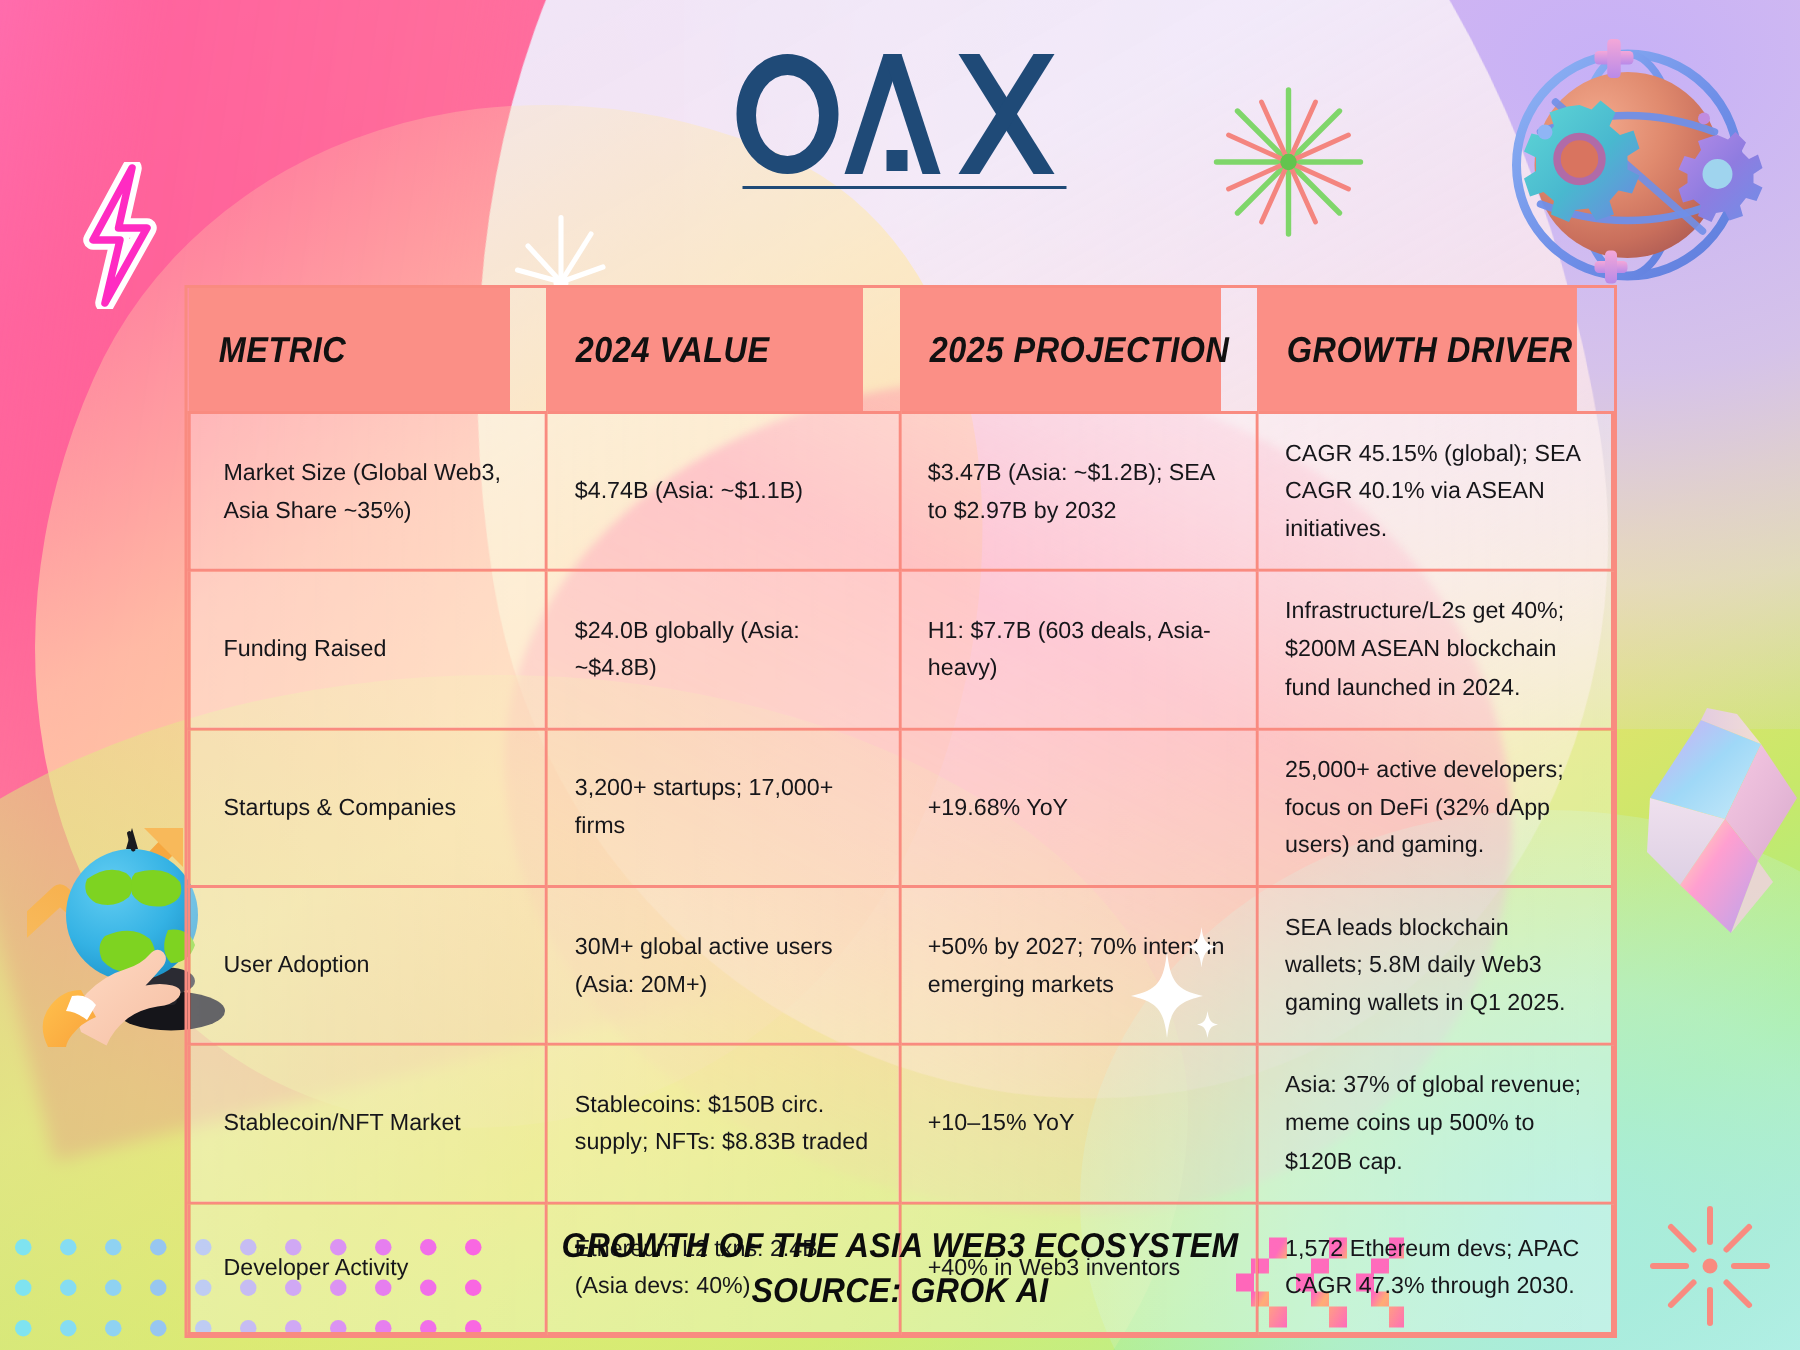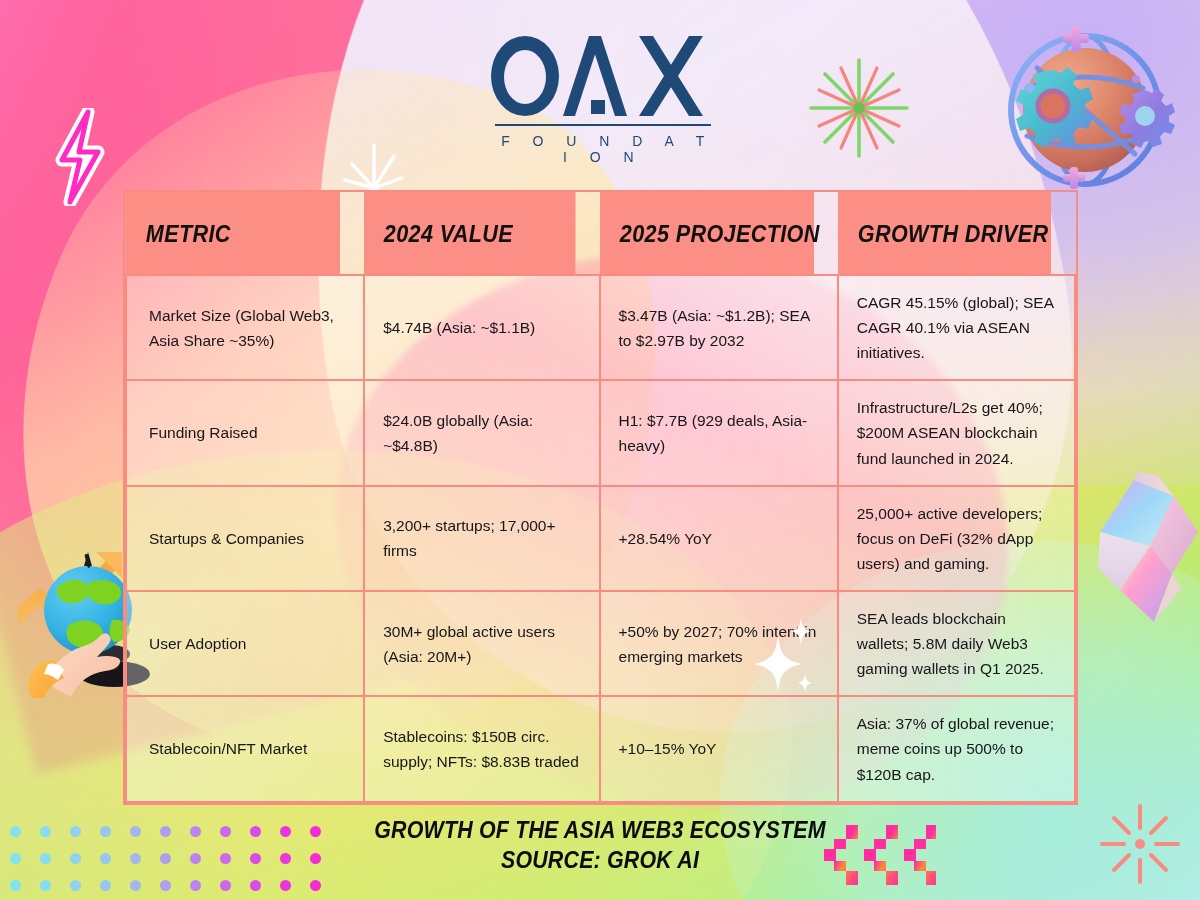--- a/index.html
+++ b/index.html
@@ -557,21 +557,20 @@
 
       <path d="M74 82 L100 2 L112 2 L86 82 Z"></path>
       <path d="M100 2 L112 2 L138 82 L126 82 Z"></path>
       <rect x="102" y="66" width="14" height="14"></rect>
 
       <path d="M150 2 L164 2 L214 82 L200 82 Z"></path>
       <path d="M200 2 L214 2 L164 82 L150 82 Z"></path>
     </g>
   </svg>
   <div class="logo-rule"></div>
-  <div class="logo-word">F O U N D A T I O N</div>
 </div>
 
 <div class="table-wrap">
   <table class="matrix">
     <colgroup>
       <col class="c0">
         <col class="c1">
         <col class="c2">
         <col class="c3">
     </colgroup>
@@ -586,41 +585,47 @@
     <tbody>
       <tr class="r0">
         <td><span class="cell-txt">Market Size (Global Web3, Asia Share ~35%)</span></td>
         <td><span class="cell-txt">$4.74B (Asia: ~$1.1B)</span></td>
         <td><span class="cell-txt">$3.47B (Asia: ~$1.2B); SEA to $2.97B by 2032</span></td>
         <td><span class="cell-txt">CAGR 45.15% (global); SEA CAGR 40.1% via ASEAN initiatives.</span></td>
       </tr>
       <tr class="r1">
         <td><span class="cell-txt">Funding Raised</span></td>
         <td><span class="cell-txt">$24.0B globally (Asia: ~$4.8B)</span></td>
-        <td><span class="cell-txt">H1: $7.7B (929 deals, Asia-heavy)</span></td>
+        <td><span class="cell-txt">H1: $7.7B (603 deals, Asia-heavy)</span></td>
         <td><span class="cell-txt">Infrastructure/L2s get 40%; $200M ASEAN blockchain fund launched in 2024.</span></td>
       </tr>
       <tr class="r2">
         <td><span class="cell-txt">Startups &amp; Companies</span></td>
         <td><span class="cell-txt">3,200+ startups; 17,000+ firms</span></td>
-        <td><span class="cell-txt">+28.54% YoY</span></td>
+        <td><span class="cell-txt">+19.68% YoY</span></td>
         <td><span class="cell-txt">25,000+ active developers; focus on DeFi (32% dApp users) and gaming.</span></td>
       </tr>
       <tr class="r3">
         <td><span class="cell-txt">User Adoption</span></td>
         <td><span class="cell-txt">30M+ global active users (Asia: 20M+)</span></td>
         <td><span class="cell-txt">+50% by 2027; 70% intent in emerging markets</span></td>
         <td><span class="cell-txt">SEA leads blockchain wallets; 5.8M daily Web3 gaming wallets in Q1 2025.</span></td>
       </tr>
       <tr class="r4">
         <td><span class="cell-txt">Stablecoin/NFT Market</span></td>
         <td><span class="cell-txt">Stablecoins: $150B circ. supply; NFTs: $8.83B traded</span></td>
         <td><span class="cell-txt">+10–15% YoY</span></td>
         <td><span class="cell-txt">Asia: 37% of global revenue; meme coins up 500% to $120B cap.</span></td>
       </tr>
+      <tr class="r5">
+        <td><span class="cell-txt">Developer Activity</span></td>
+        <td><span class="cell-txt">Ethereum L2 txns: 2.4B (Asia devs: 40%)</span></td>
+        <td><span class="cell-txt">+40% in Web3 inventors</span></td>
+        <td><span class="cell-txt">1,572 Ethereum devs; APAC CAGR 47.3% through 2030.</span></td>
+      </tr>
     </tbody>
   </table>
 </div>
 
 <div class="footer">
   <div class="footer-line">GROWTH OF THE ASIA WEB3 ECOSYSTEM</div>
   <div class="footer-line">SOURCE: GROK AI</div>
 </div>
 
 </body></html>

